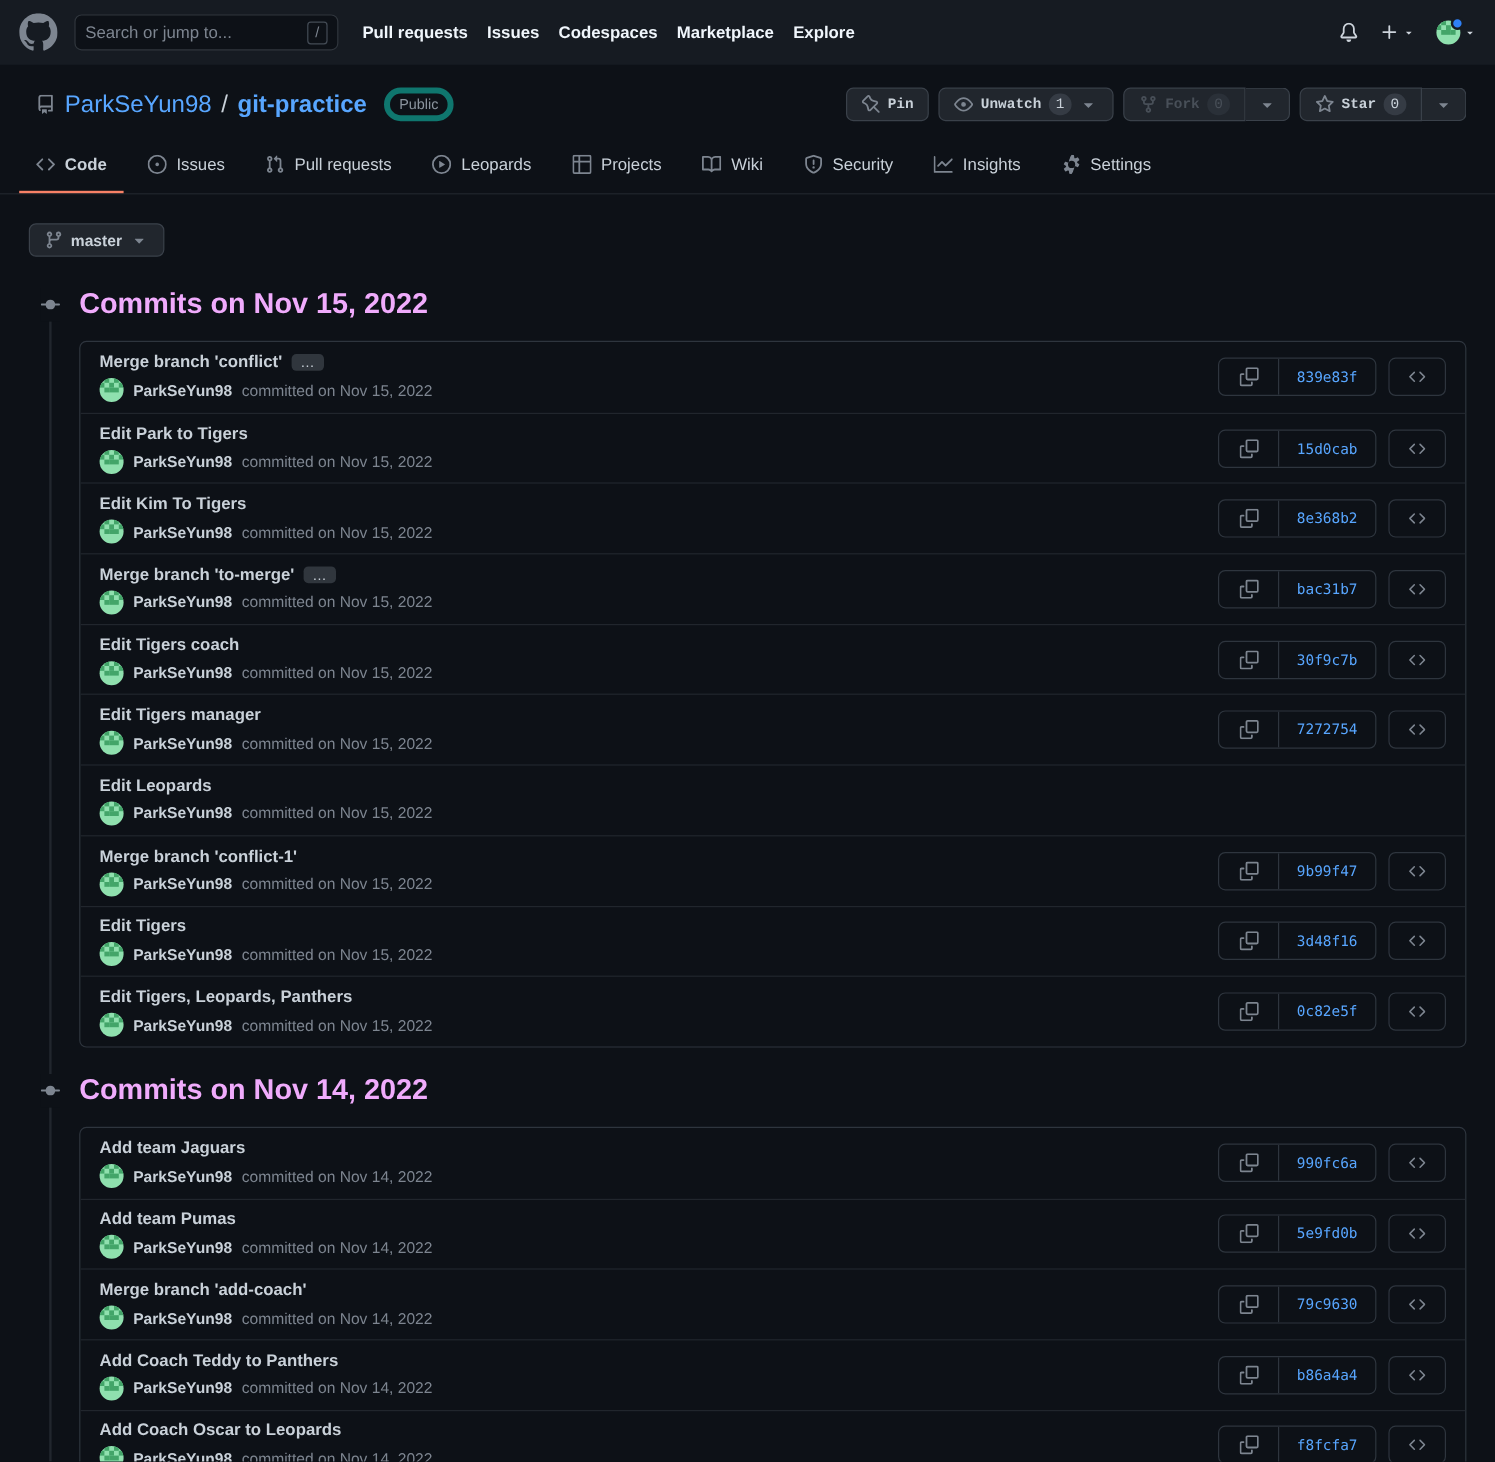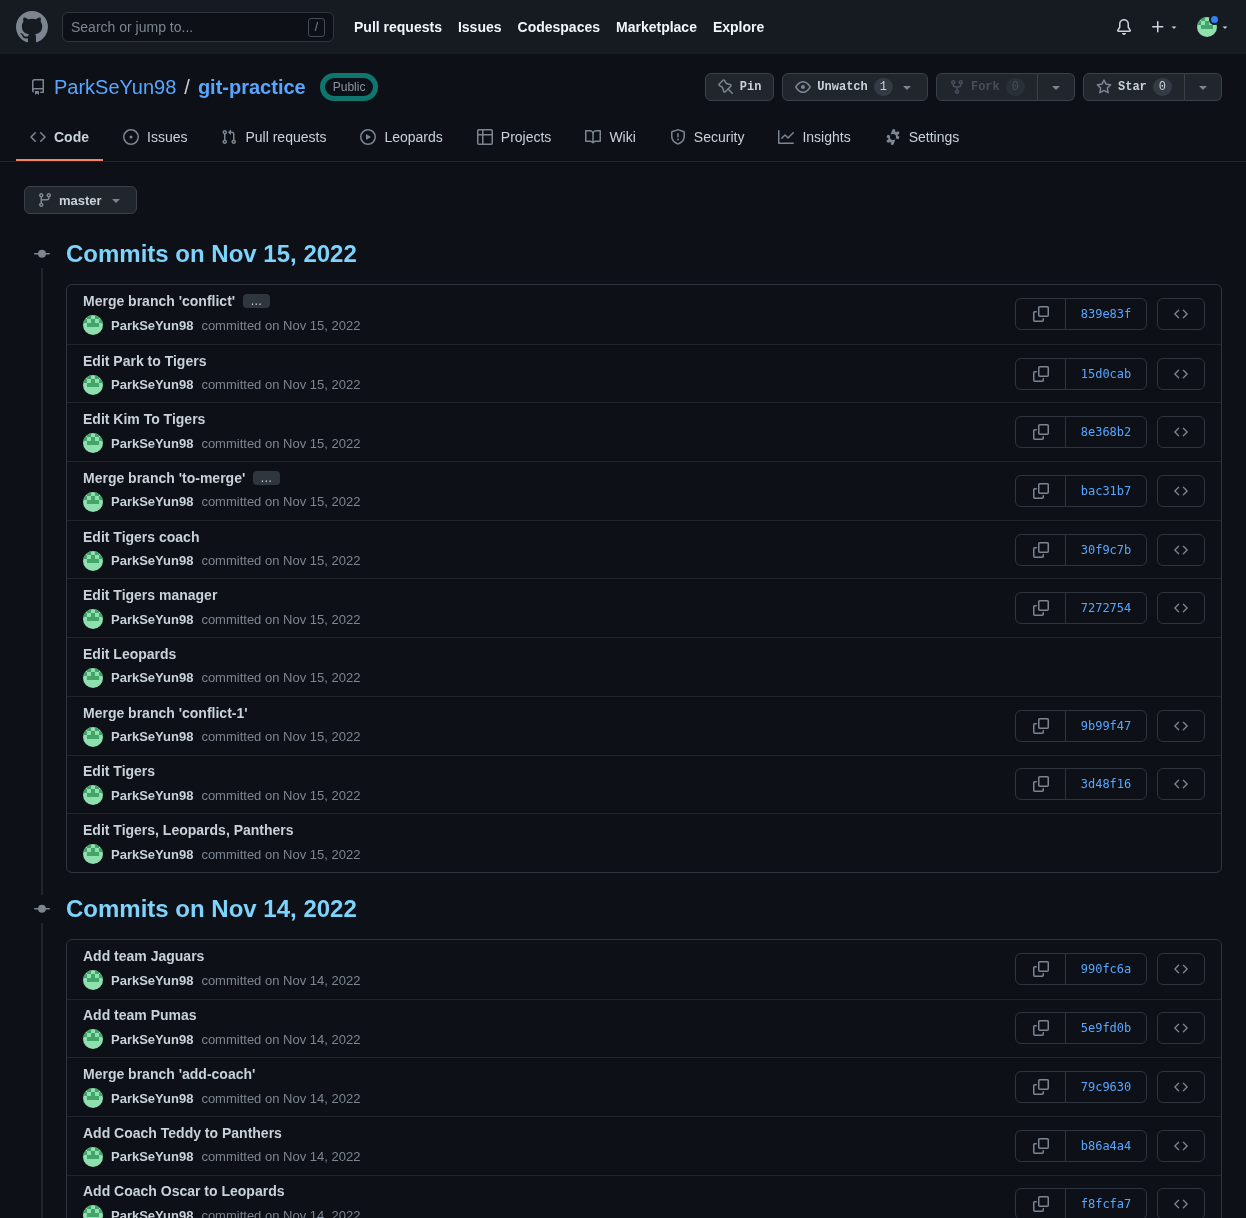--- a/index.html
+++ b/index.html
@@ -15,21 +15,21 @@
   .icon { display:inline-flex; align-items:center; justify-content:center; color:#7d8590; line-height:0; }
   .icon svg { fill:currentColor; }
 
   
   .global-header {
     height:54px; background:#161b22; display:flex; align-items:center;
     padding:0 16px; gap:14px;
   }
   .gh-logo { color:#f0f6fc; display:flex; }
   .searchbox {
-    width:272px; height:30px; border:1px solid #30363d; border-radius:6px;
+    width:220px; height:30px; border:1px solid #30363d; border-radius:6px;
     display:flex; align-items:center; justify-content:space-between;
     padding:0 8px; background:#0d1117; cursor:text;
   }
   .search-ph { color:#7d8590; font-size:14px; }
   .slash-badge {
     border:1px solid #444c56; border-radius:3px; color:#7d8590;
     font-size:12px; line-height:17px; padding:0 6px;
   }
   .global-nav { display:flex; gap:16px; margin-left:6px; }
   .global-nav a { color:#f0f6fc; font-size:14px; font-weight:700; }
@@ -89,36 +89,36 @@
   .main { position:relative; padding:24px 24px 0 24px; z-index:1; }
   .timeline-line {
     position:absolute; left:41px; top:240px; bottom:0; width:2px;
     background:#21262d; z-index:0;
   }
   .branch-btn { margin-bottom:26px; }
   .branch-btn .label { font-size:13px; font-weight:600; }
 
   .commit-group-header {
     display:flex; align-items:center; gap:16px; margin:0 0 16px 10px;
-    color:#7dd3fc; font-size:16px; font-weight:400; position:relative; z-index:1;
+    color:#f0abfc; font-size:16px; font-weight:400; position:relative; z-index:1;
   }
   .commit-group + .commit-group .commit-group-header { margin-top:22px; }
   .commit-dot { background:#0d1117; padding:6px 0; }
   .commit-dot svg { width:16px; height:16px; }
 
   .commit-list {
     margin-left:42px; border:1px solid #2e353e; border-radius:6px;
     background:#0d1117; overflow:hidden; position:relative; z-index:1;
   }
   .commit-row {
     display:flex; align-items:center; justify-content:space-between;
     height:58.7px; padding:8px 16px;
   }
   .commit-row + .commit-row { border-top:1px solid #21262d; }
-  .commit-title-line { display:flex; align-items:center; gap:8px; }
+  .commit-title-line { display:flex; align-items:flex-end; gap:8px; }
   .commit-title { font-size:14px; font-weight:600; color:#c9d1d9; }
   .more-btn {
     background:#30363d; color:#c9d1d9; border-radius:4px; height:14px;
     padding:0 7px; display:inline-flex; align-items:center; font-size:12px;
     line-height:0; letter-spacing:1px;
   }
   .commit-meta { display:flex; align-items:center; gap:8px; margin-top:6px; }
   .commit-author { font-size:13px; font-weight:700; color:#c9d1d9; }
   .commit-date { font-size:13px; color:#7d8590; }
   .commit-actions { display:flex; gap:10px; }
@@ -798,20 +798,40 @@
                       <rect x="1" y="2" width="1" height="1"></rect>
                       <rect x="2" y="2" width="1" height="1"></rect>
                       <rect x="3" y="2" width="1" height="1"></rect>
                     </g>
                   </svg>
                 </span>
         <a class="commit-author">ParkSeYun98</a>
         <span class="commit-date">committed on Nov 15, 2022</span>
       </div>
     </div>
+    <div class="commit-actions">
+      <div class="sha-group">
+        <button class="copy-sha">
+          <span class="icon">
+                    <svg width="16" height="16" viewBox="0 0 16 16" fill="currentColor">
+                      <path d="M0 6.75C0 5.784.784 5 1.75 5h1.5a.75.75 0 0 1 0 1.5h-1.5a.25.25 0 0 0-.25.25v7.5c0 .138.112.25.25.25h7.5a.25.25 0 0 0 .25-.25v-1.5a.75.75 0 0 1 1.5 0v1.5A1.75 1.75 0 0 1 9.25 16h-7.5A1.75 1.75 0 0 1 0 14.25Z"></path>
+                      <path d="M5 1.75C5 .784 5.784 0 6.75 0h7.5C15.216 0 16 .784 16 1.75v7.5A1.75 1.75 0 0 1 14.25 11h-7.5A1.75 1.75 0 0 1 5 9.25Zm1.75-.25a.25.25 0 0 0-.25.25v7.5c0 .138.112.25.25.25h7.5a.25.25 0 0 0 .25-.25v-7.5a.25.25 0 0 0-.25-.25Z"></path>
+                    </svg>
+                  </span>
+        </button>
+        <a class="sha-link">0c82e5f</a>
+      </div>
+      <button class="browse-btn">
+        <span class="icon">
+                  <svg width="16" height="16" viewBox="0 0 16 16" fill="currentColor">
+                    <path d="m11.28 3.22 4.25 4.25a.75.75 0 0 1 0 1.06l-4.25 4.25a.749.749 0 0 1-1.275-.326.749.749 0 0 1 .215-.734L13.94 8l-3.72-3.72a.749.749 0 0 1 .326-1.275.749.749 0 0 1 .734.215Zm-6.56 0a.751.751 0 0 1 1.042.018.751.751 0 0 1 .018 1.042L2.06 8l3.72 3.72a.749.749 0 0 1-.326 1.275.749.749 0 0 1-.734-.215L.47 8.53a.75.75 0 0 1 0-1.06Z"></path>
+                  </svg>
+                </span>
+      </button>
+    </div>
   </div>
         </div>
   </section>
       <section class="commit-group">
     <div class="commit-group-header">
       <span class="icon commit-dot">
             <svg width="16" height="16" viewBox="0 0 16 16" fill="currentColor">
               <path d="M10.5 7.75a2.5 2.5 0 1 1-5 0 2.5 2.5 0 0 1 5 0Zm1.43.75a4.002 4.002 0 0 1-7.86 0H.75a.75.75 0 1 1 0-1.5h3.32a4.001 4.001 0 0 1 7.86 0h3.32a.75.75 0 1 1 0 1.5Z"></path>
             </svg>
           </span>

